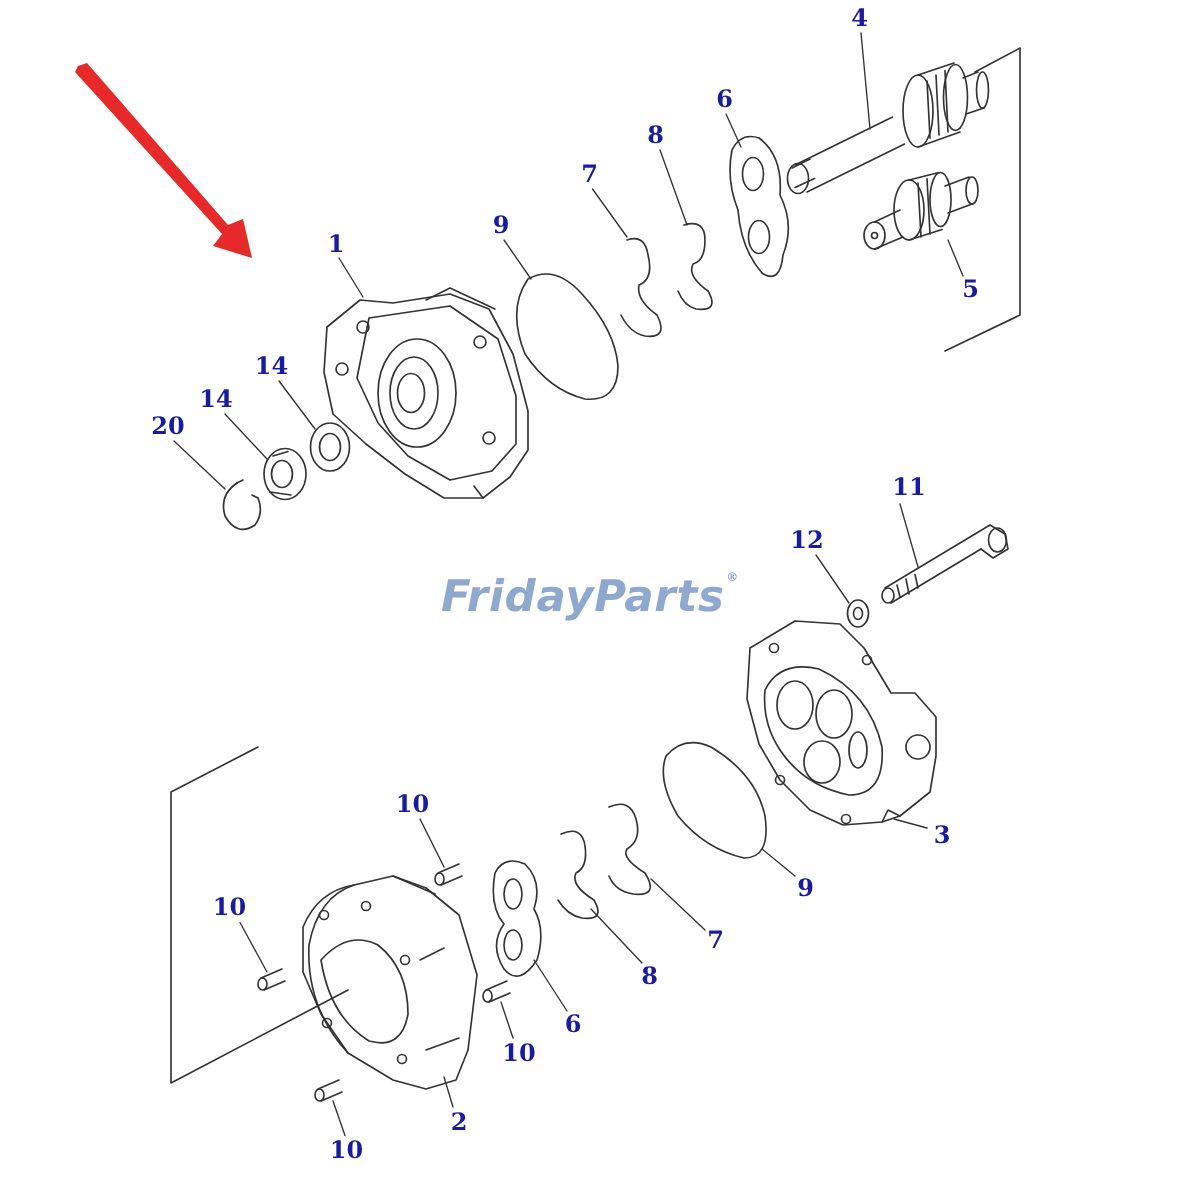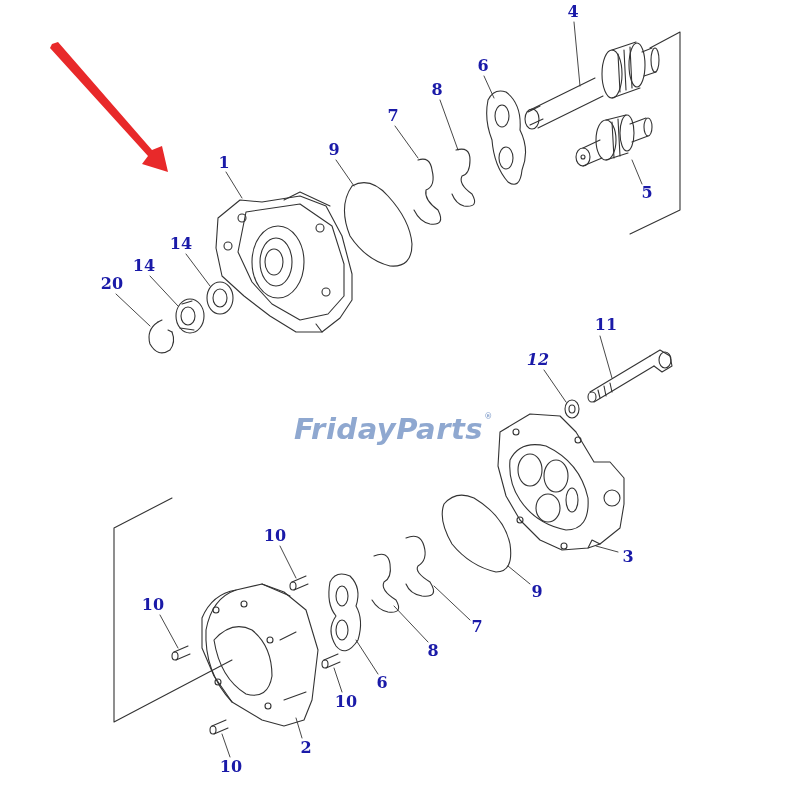--- a/index.html
+++ b/index.html
@@ -18,21 +18,20 @@
   .watermark {
     position: absolute;
     left: 294px; top: 380px;
     font-family: "DejaVu Sans", "Liberation Sans", sans-serif;
     font-weight: bold;
     font-style: italic;
     font-size: 29px;
     letter-spacing: 0.5px;
     color: #8fa8d0;
     white-space: nowrap;
-    margin-top: 32px;
   }
   .watermark .reg { font-size: 8px; vertical-align: top; color: #8fa8d0; margin-left: 1px; }
   .watermark .accent { color: #8fa8d0; }
 </style>
 </head>
 <body>
 
 <div class="canvas">
 
   <svg class="drawing" viewBox="0 0 800 800" fill="none" stroke="#333" stroke-width="1.1" stroke-linejoin="round" stroke-linecap="round">
@@ -227,21 +226,21 @@
       <div class="callout" style="left: 573px; top: 12px;">4</div>
       <div class="callout" style="left: 647px; top: 193px;">5</div>
       <div class="callout" style="left: 483px; top: 66px;">6</div>
       <div class="callout" style="left: 393px; top: 116px;">7</div>
       <div class="callout" style="left: 437px; top: 90px;">8</div>
       <div class="callout" style="left: 334px; top: 150px;">9</div>
       <div class="callout" style="left: 181px; top: 244px;">14</div>
       <div class="callout" style="left: 128px; top: 266px; margin-left: 16px;">14</div>
       <div class="callout" style="left: 112px; top: 284px;">20</div>
       <div class="callout" style="left: 606px; top: 325px;">11</div>
-      <div class="callout" style="left: 538px; top: 360px; font-style: italic;">12</div>
+      <div class="callout" style="left: 538px; top: 360px;">12</div>
       <div class="callout" style="left: 628px; top: 557px;">3</div>
       <div class="callout" style="left: 537px; top: 592px;">9</div>
       <div class="callout" style="left: 477px; top: 627px;">7</div>
       <div class="callout" style="left: 433px; top: 651px;">8</div>
       <div class="callout" style="left: 382px; top: 683px;">6</div>
       <div class="callout" style="left: 275px; top: 536px;">10</div>
       <div class="callout" style="left: 153px; top: 605px;">10</div>
       <div class="callout" style="left: 346px; top: 702px;">10</div>
       <div class="callout" style="left: 306px; top: 748px;">2</div>
       <div class="callout" style="left: 231px; top: 767px;">10</div>

